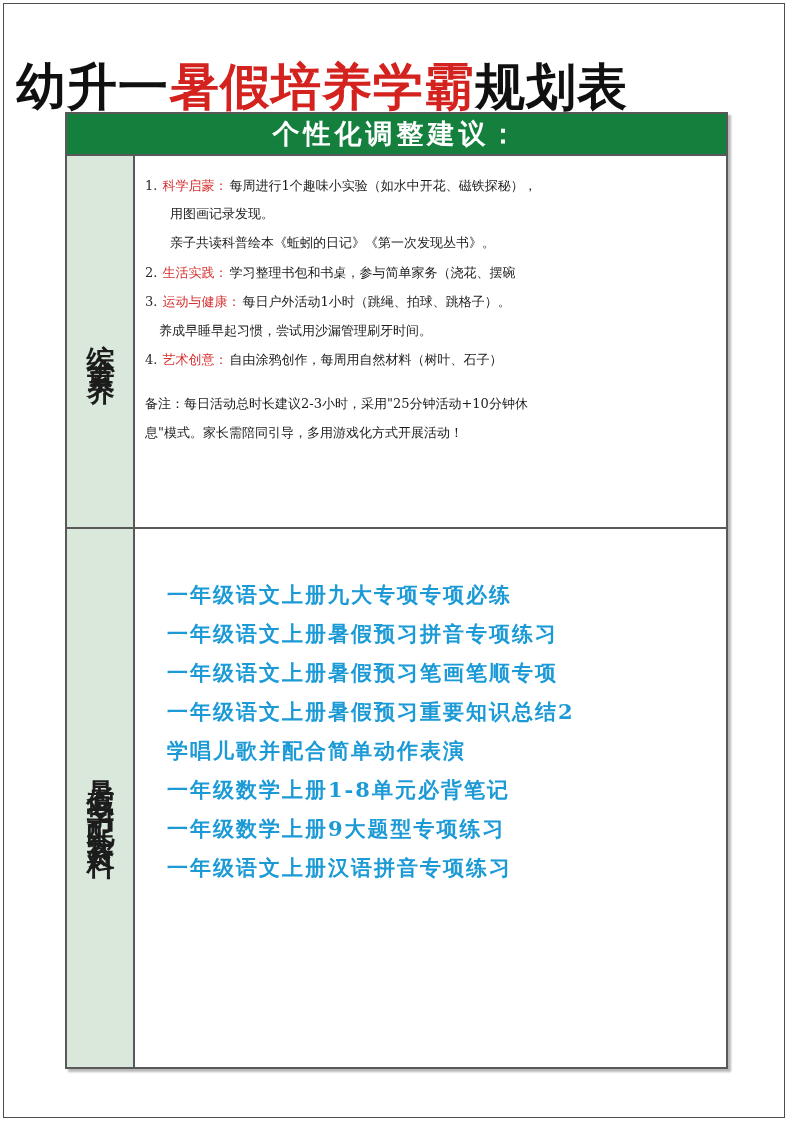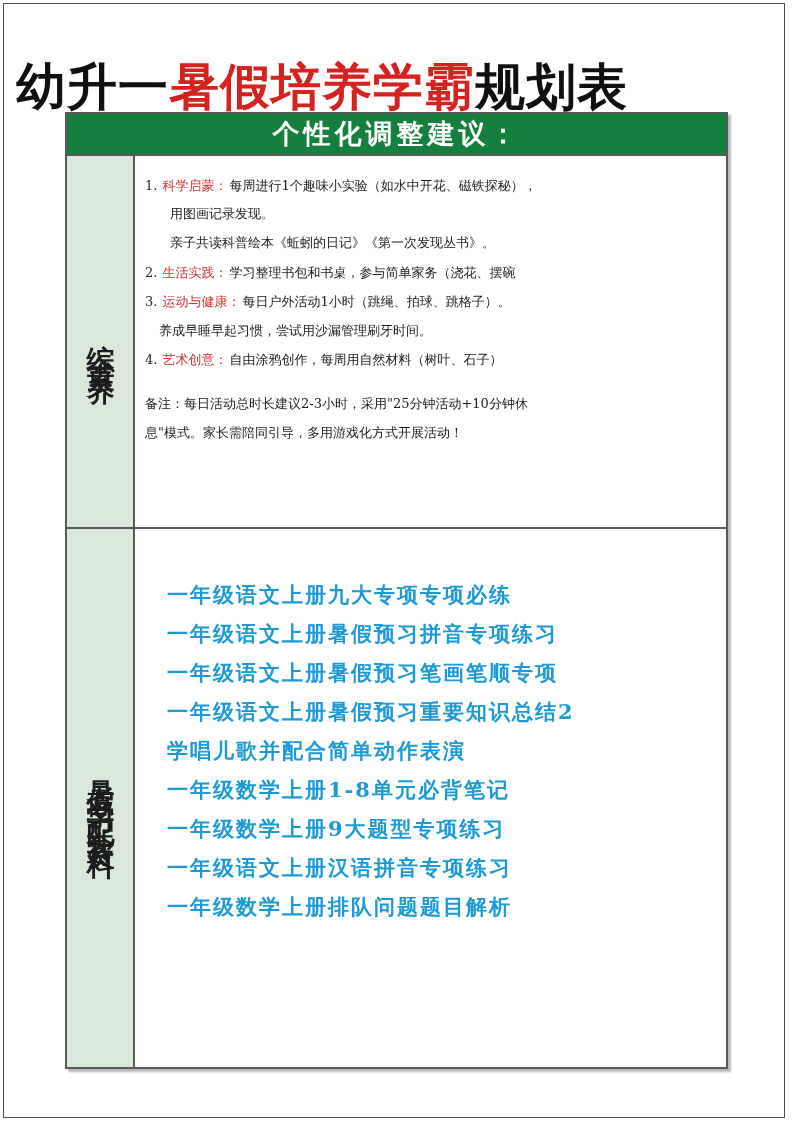--- a/index.html
+++ b/index.html
@@ -97,17 +97,16 @@
     </div>
     <div class="content-cell content2">
       <div class="mat-item">一年级语文上册九大专项专项必练</div>
       <div class="mat-item">一年级语文上册暑假预习拼音专项练习</div>
       <div class="mat-item">一年级语文上册暑假预习笔画笔顺专项</div>
       <div class="mat-item">一年级语文上册暑假预习重要知识总结2</div>
       <div class="mat-item">学唱儿歌并配合简单动作表演</div>
       <div class="mat-item">一年级数学上册1-8单元必背笔记</div>
       <div class="mat-item">一年级数学上册9大题型专项练习</div>
       <div class="mat-item">一年级语文上册汉语拼音专项练习</div>
-      <div class="mat-item">一年级数学上册排队问题题目解析</div>
     </div>
   </div>
 
 </div>
 
 </body></html>

